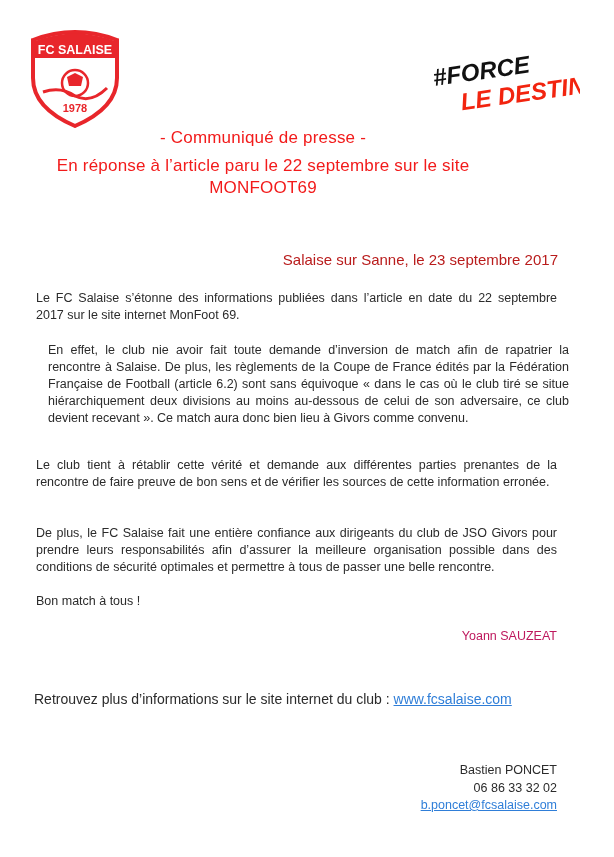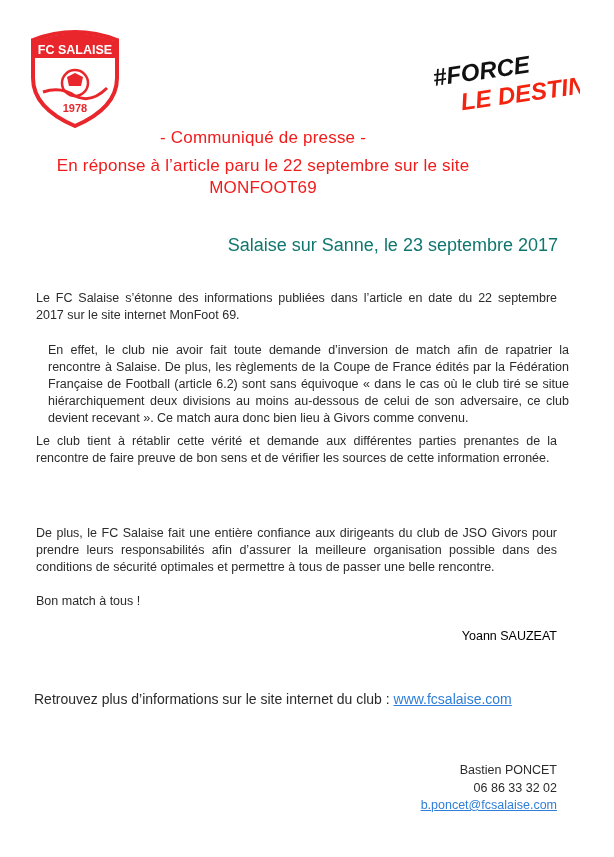--- a/index.html
+++ b/index.html
@@ -38,48 +38,48 @@
       font-size: 17px;
       letter-spacing: 0.2px;
     }
     .title.main { top: 128px; }
     .title.sub1 { top: 156px; }
     .title.sub2 { top: 178px; text-align: center; }
 
     .date {
       position: absolute;
       right: 56px;
-      top: 235px;
-      font-size: 18px;
-      color: #0f766e;
+      top: 251px;
+      font-size: 15px;
+      color: #b91c1c;
     }
 
     .body-text {
       position: absolute;
       left: 36px;
       width: 521px;
       font-size: 12.5px;
       line-height: 17px;
       text-align: justify;
       color: #2b2b2b;
     }
     .body-text p { margin: 0; }
     .p1 { top: 290px; }
     .p2 { top: 342px; margin-left: 12px; }
-    .p3 { top: 433px; }
+    .p3 { top: 457px; }
     .p4 { top: 525px; }
     .p5 { top: 593px; }
 
     .signature {
       position: absolute;
       right: 57px;
       top: 628px;
       font-size: 12.5px;
       line-height: 17.5px;
-      color: #000000;
+      color: #be185d;
     }
 
     .footer-info {
       position: absolute;
       left: 34px;
       top: 691px;
       font-size: 14px;
       color: #2b2b2b;
     }
     a.link {

